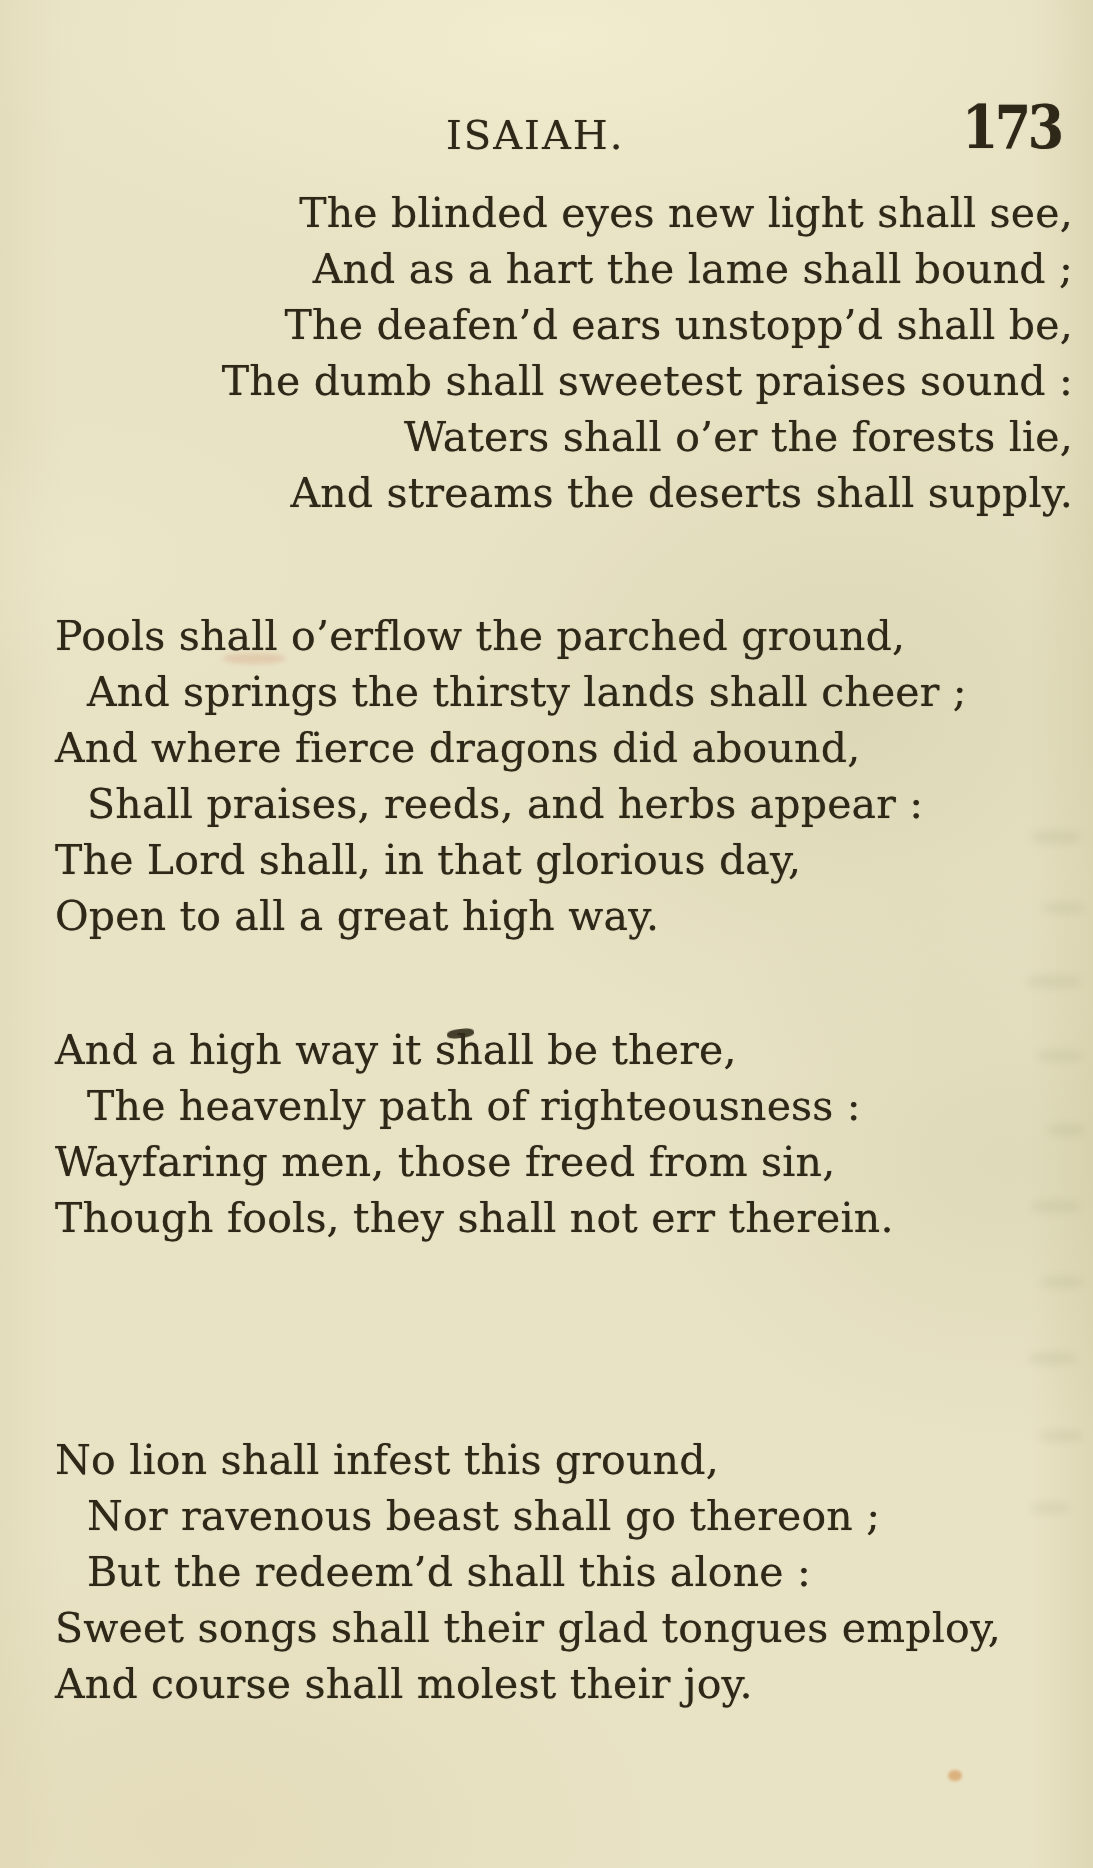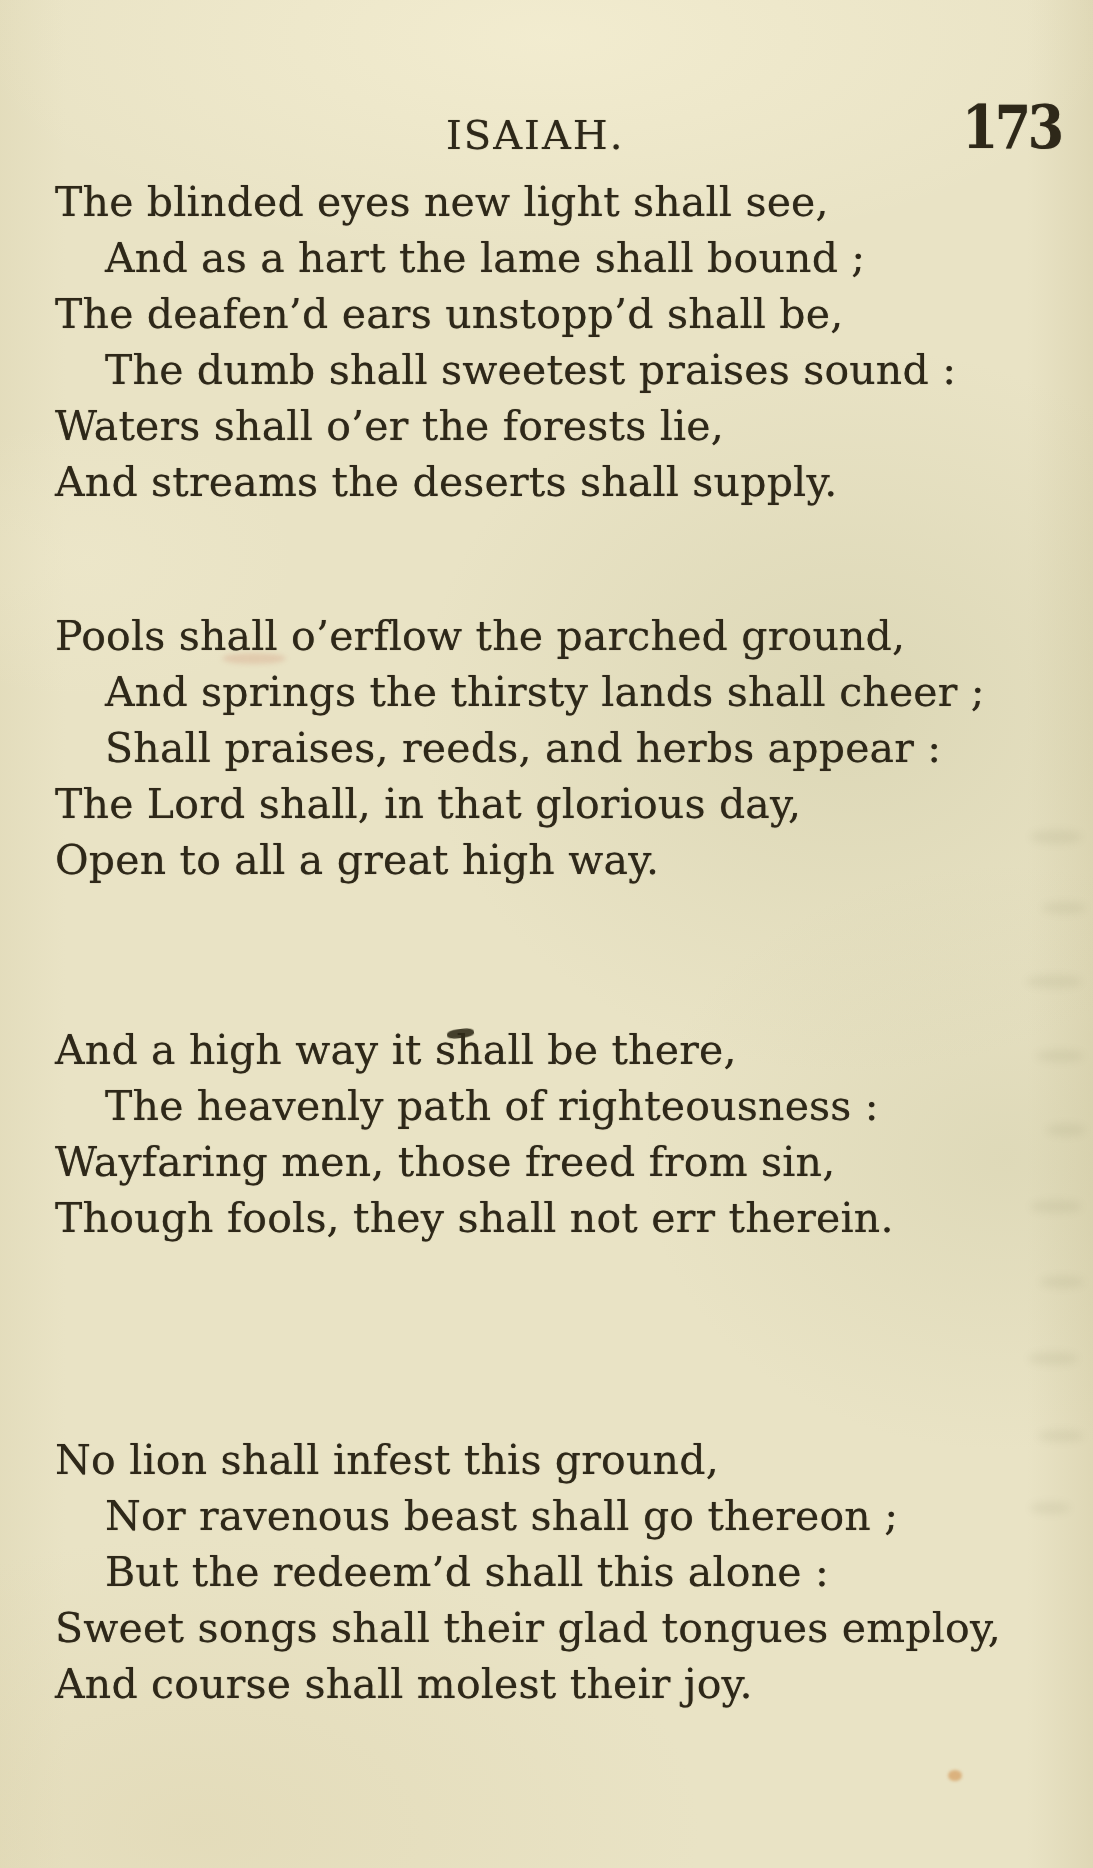--- a/index.html
+++ b/index.html
@@ -28,30 +28,30 @@
     text-shadow:0 0 1px rgba(46,40,25,0.55);
     margin-left:8px;
   }
   .page-number{
     position:absolute; left:962px; top:92px;
     font-size:60px; font-weight:bold; letter-spacing:-4px;
     transform:scaleX(0.87); transform-origin:left top;
     text-shadow:0 0 1px rgba(46,40,25,0.5);
   }
   .stanza{ position:absolute; left:55px; right:20px; }
-  .stanza-1{ top:174px; }
+  .stanza-1{ top:185px;text-align:right; }
   .stanza-2{ top:608px; }
   .stanza-3{ top:1022px; }
   .stanza-4{ top:1432px; }
   .line{
     margin:0; font-size:41px; line-height:56px;
     letter-spacing:0.2px; white-space:nowrap;
     text-shadow:0 0 0.8px rgba(46,40,25,0.65);
   }
-  .indent{ margin-left:50px; }
+  .indent{ margin-left:32px; }
   .texture{ position:absolute; inset:0; pointer-events:none; }
   .smudge{ position:absolute; border-radius:50%; }
   .ghost{ background:#6b6b45; opacity:0.09; filter:blur(4px); }
   .ink-blot{
     left:447px; top:1029px; width:27px; height:9px;
     background:#2f2a18; opacity:0.88; filter:blur(0.6px);
     transform:rotate(-7deg); border-radius:40%;
   }
   .stain-orange{
     left:948px; top:1770px; width:14px; height:11px;
@@ -76,20 +76,21 @@
       <p class="line indent">And as a hart the lame shall bound ;</p>
       <p class="line">The deafen’d ears unstopp’d shall be,</p>
       <p class="line indent">The dumb shall sweetest praises sound :</p>
       <p class="line">Waters shall o’er the forests lie,</p>
       <p class="line">And streams the deserts shall supply.</p>
     </section>
 
     <section class="stanza stanza-2">
       <p class="line">Pools shall o’erflow the parched ground,</p>
       <p class="line indent">And springs the thirsty lands shall cheer ;</p>
+      <p class="line">And where fierce dragons did abound,</p>
       <p class="line indent">Shall praises, reeds, and herbs appear :</p>
       <p class="line">The Lord shall, in that glorious day,</p>
       <p class="line">Open to all a great high way.</p>
     </section>
 
     <section class="stanza stanza-3">
       <p class="line">And a high way it shall be there,</p>
       <p class="line indent">The heavenly path of righteousness :</p>
       <p class="line">Wayfaring men, those freed from sin,</p>
       <p class="line">Though fools, they shall not err therein.</p>

